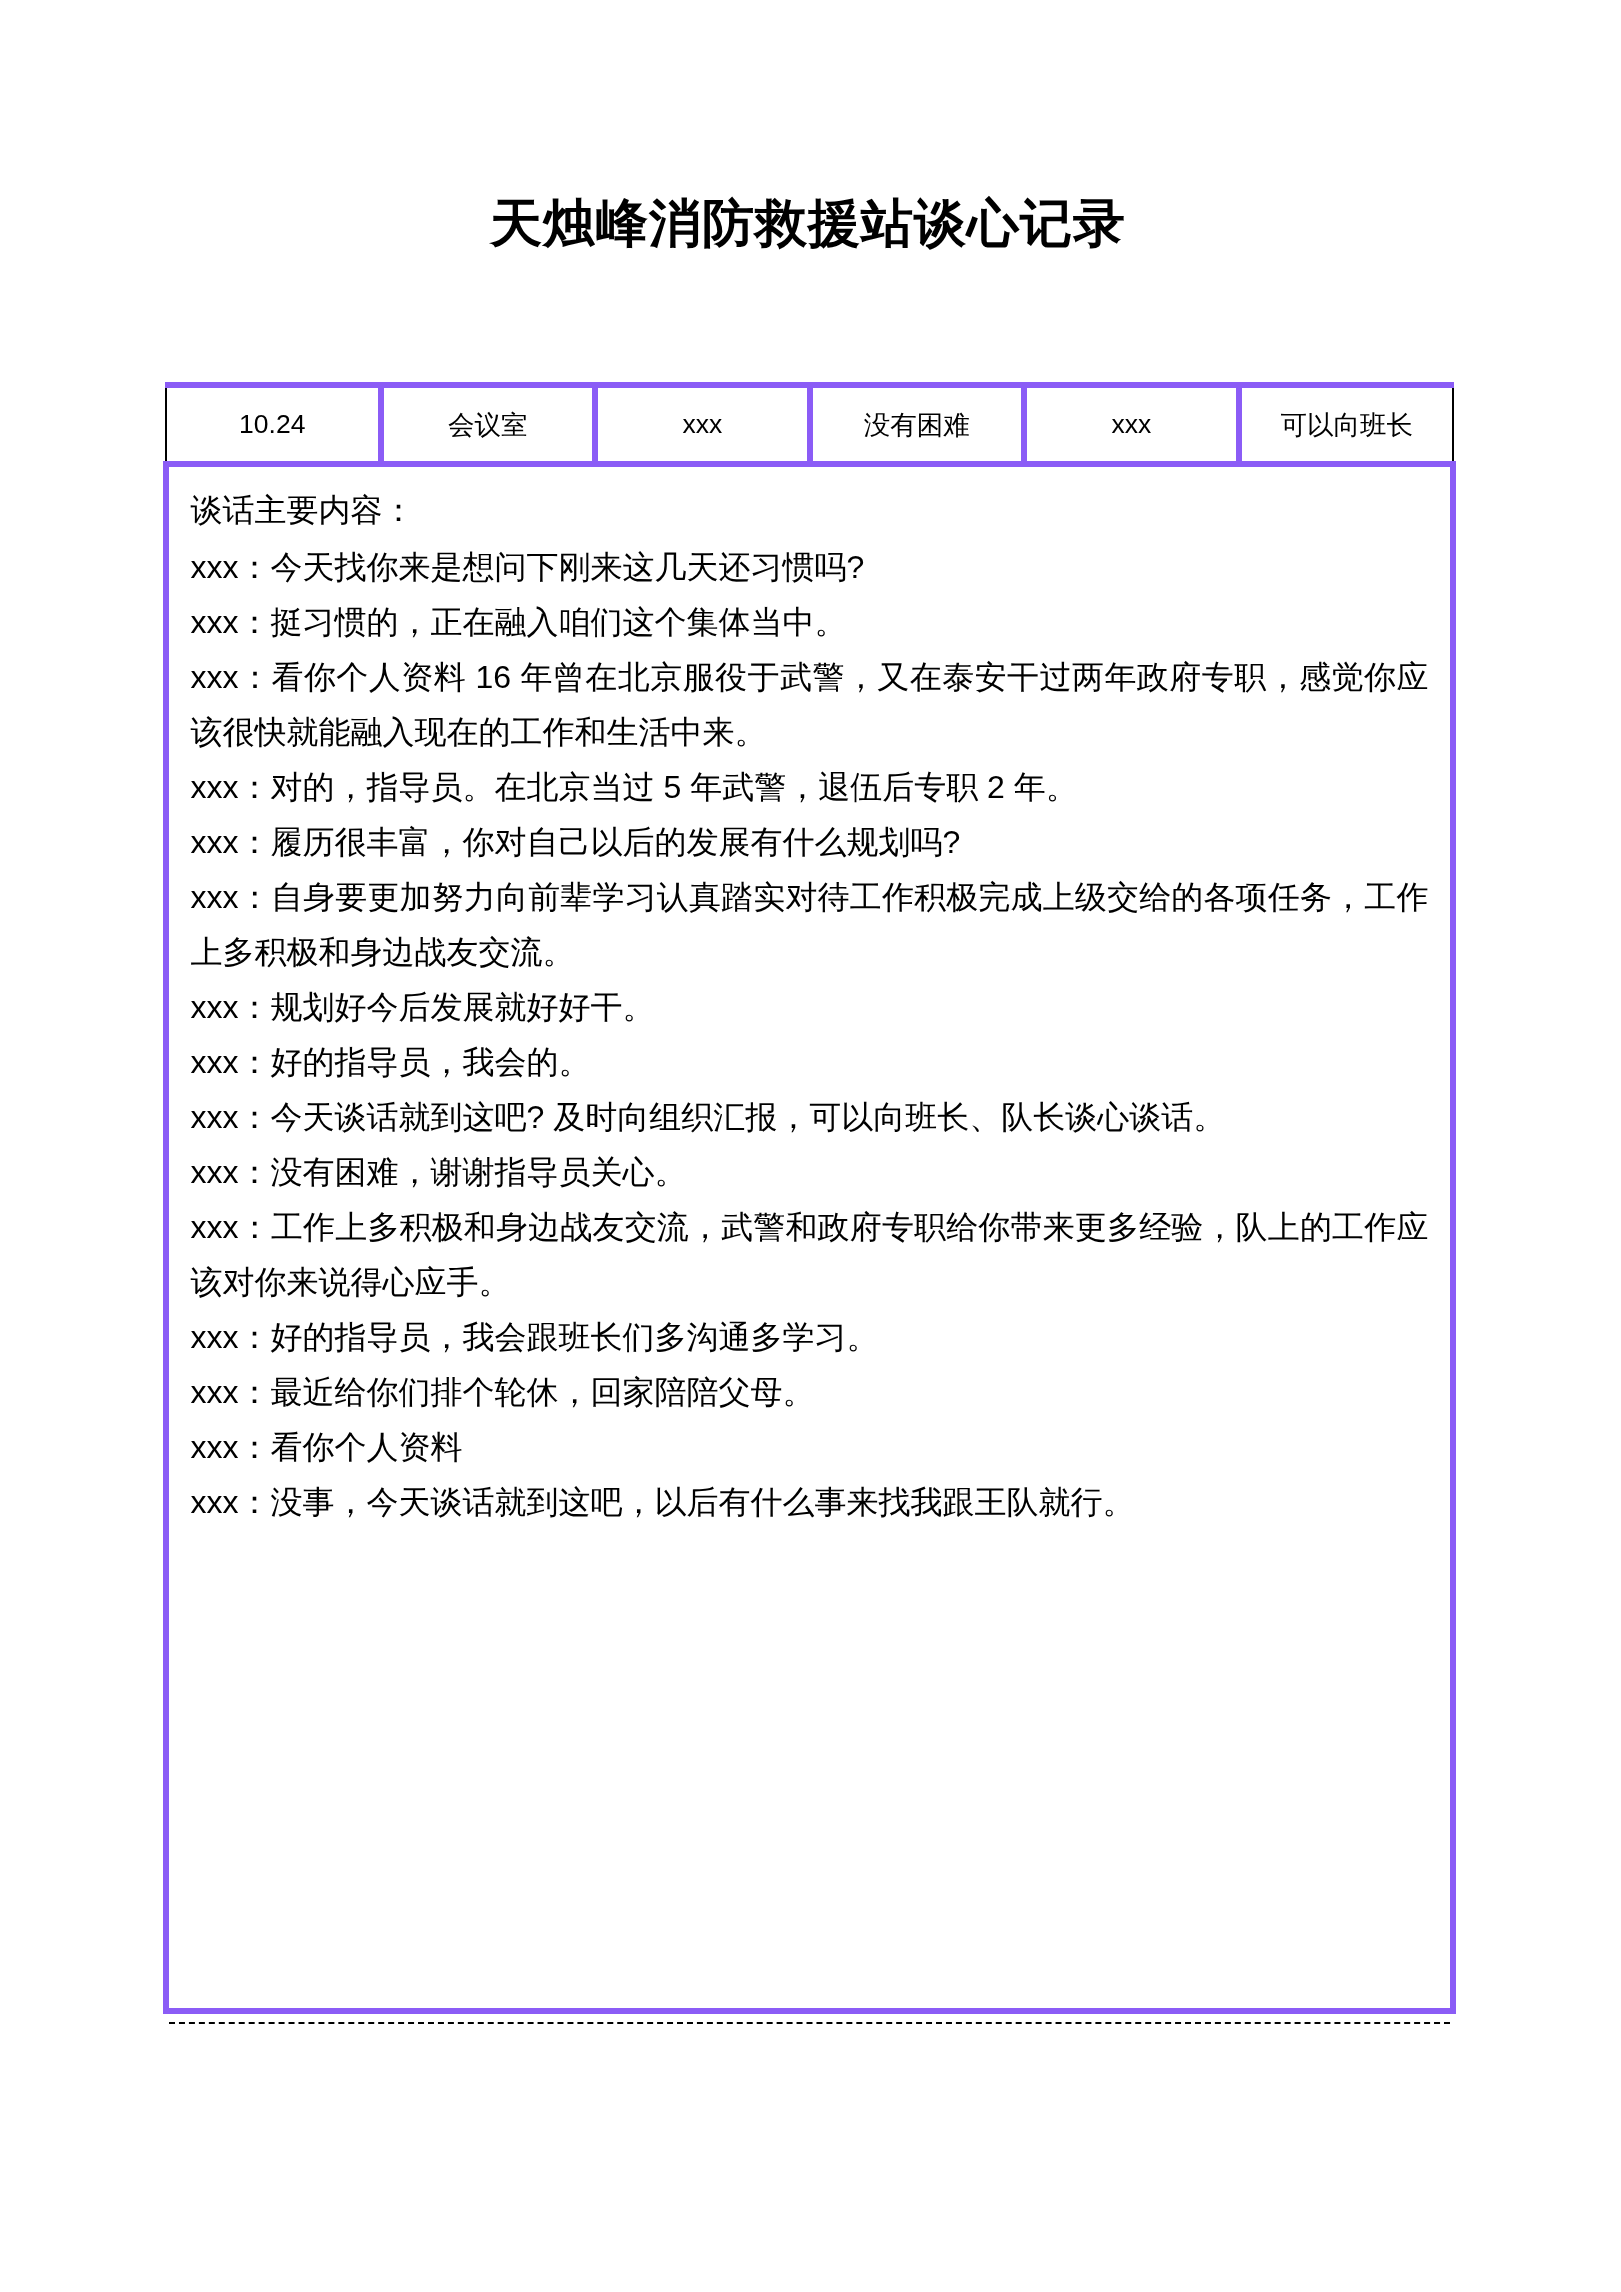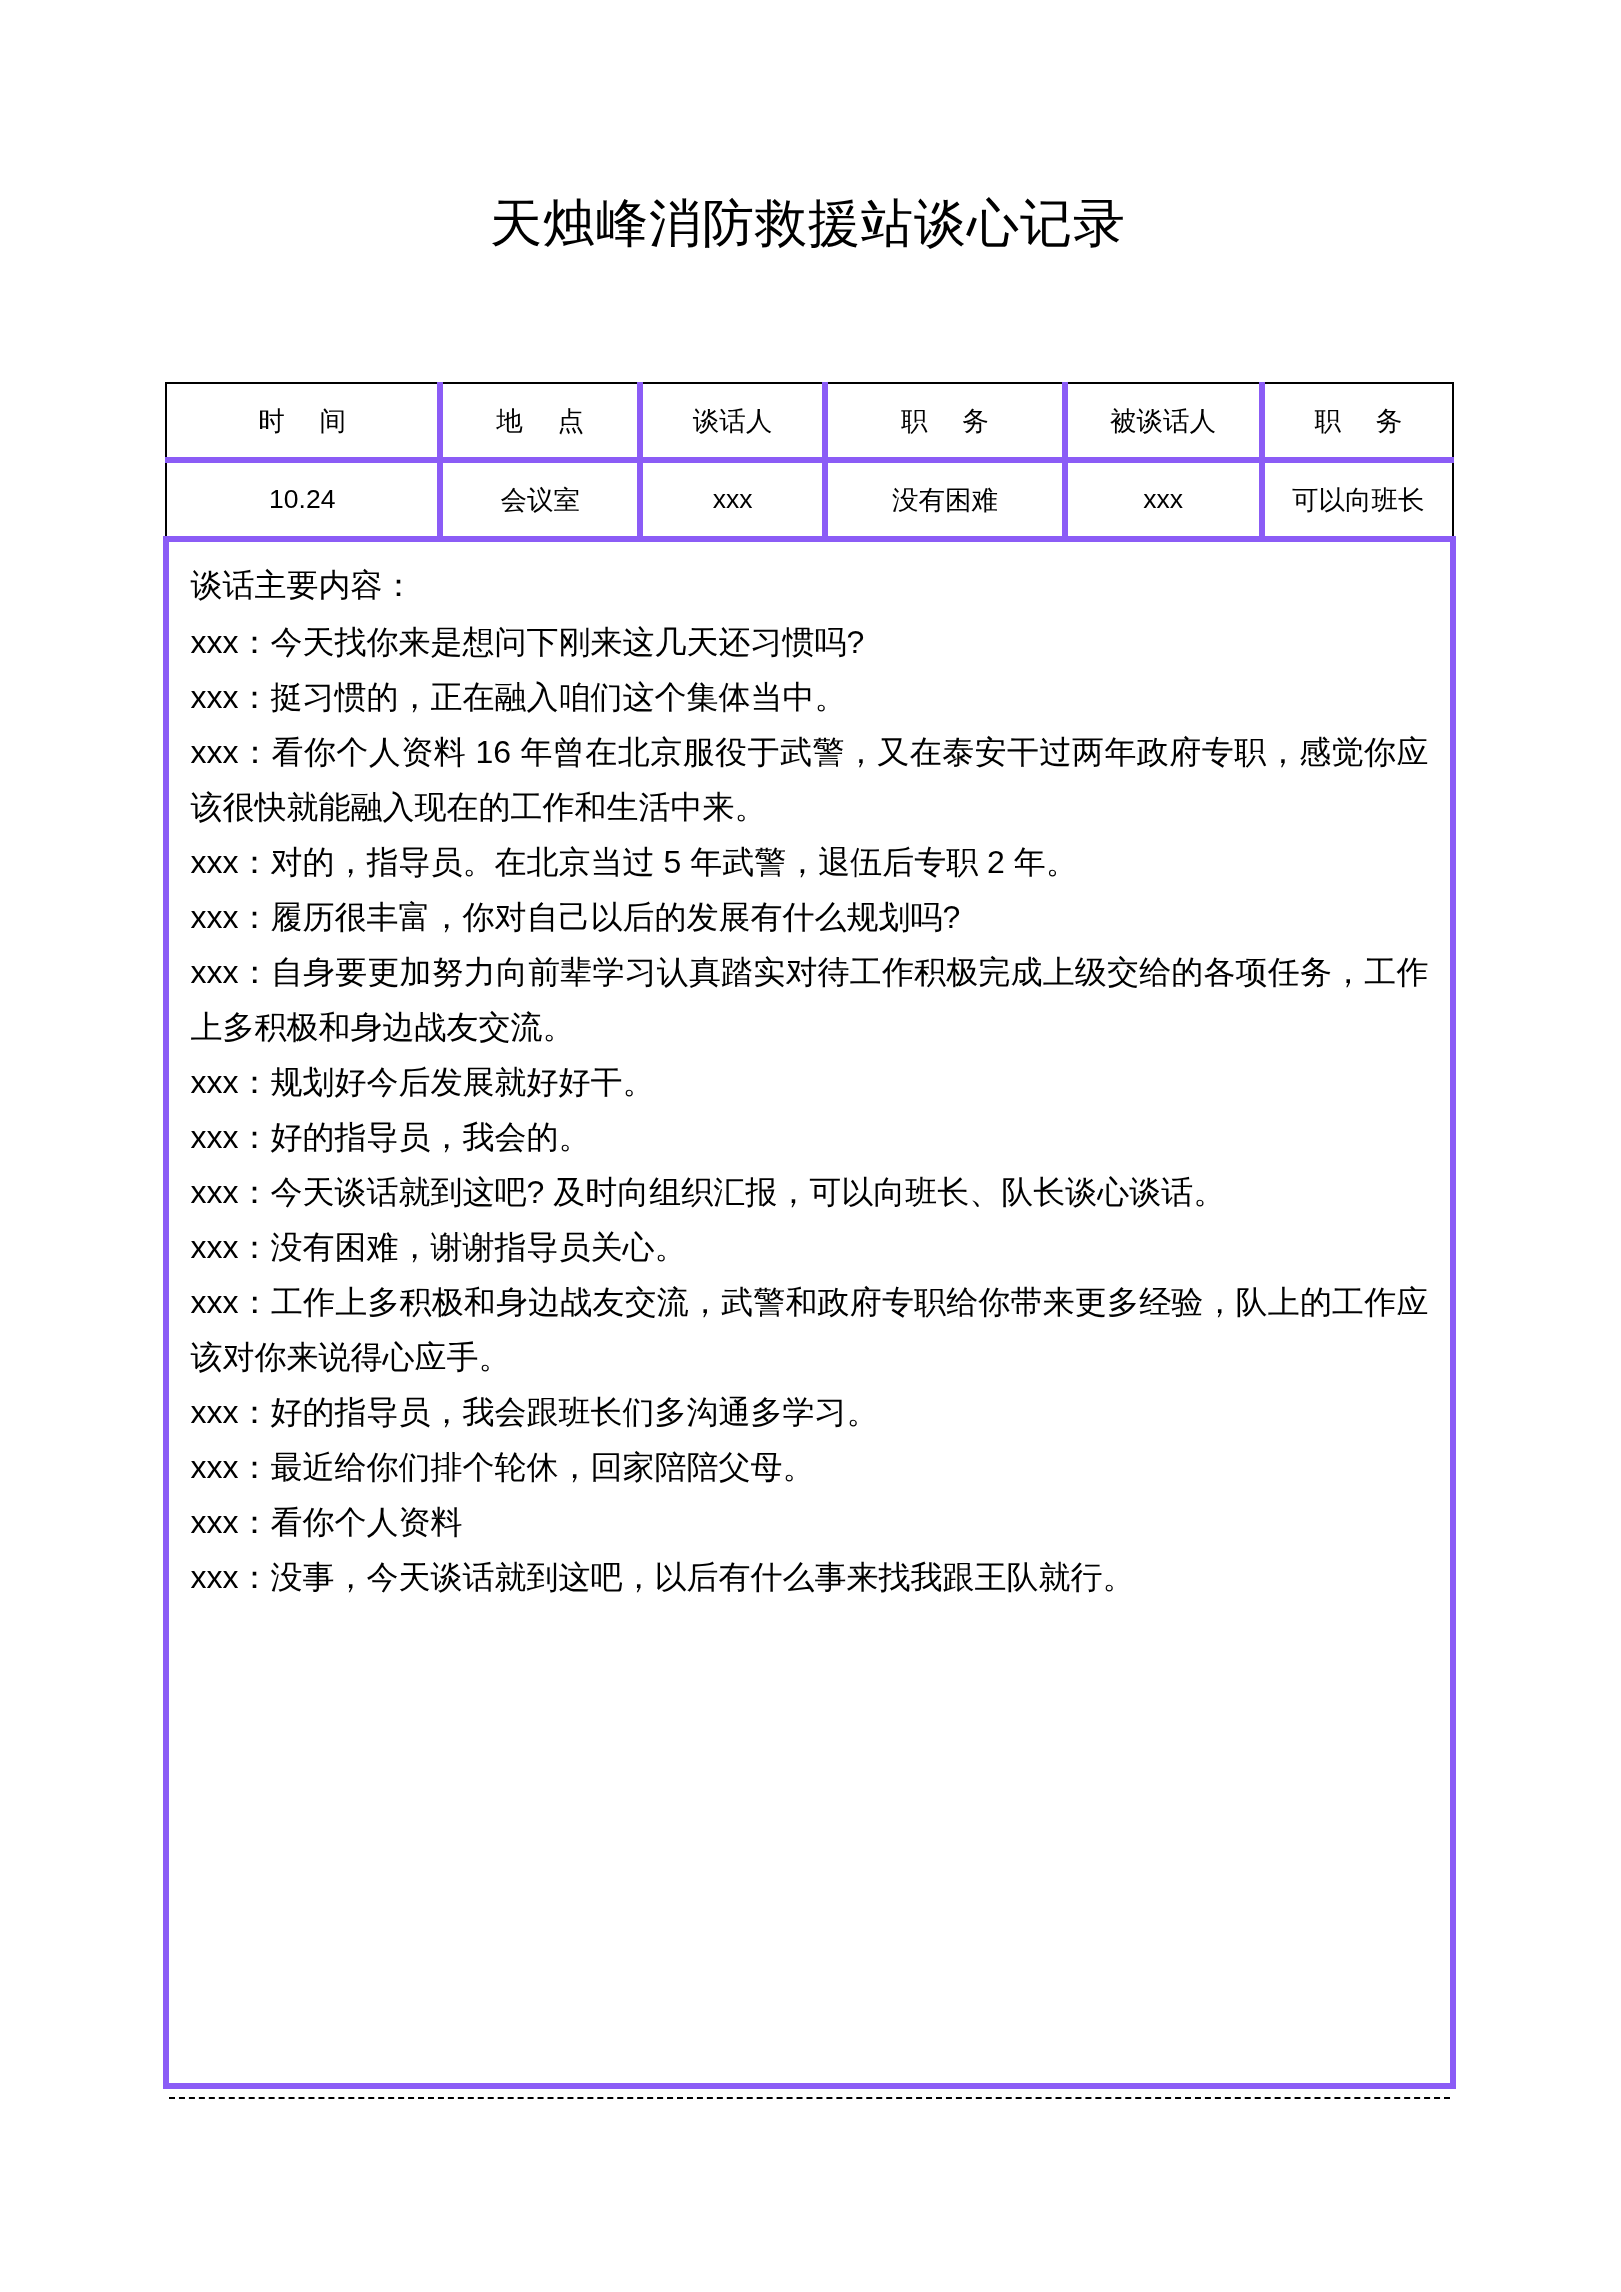--- a/index.html
+++ b/index.html
@@ -24,21 +24,21 @@
   }
 
   
   .doc-title {
     position: absolute;
     left: 0;
     top: 192px;
     width: 1616px;
     text-align: center;
     font-size: 52px;
-    font-weight: 400;
+    font-weight: 700;
     letter-spacing: 1px;
     line-height: 1.2;
     white-space: nowrap;
   }
 
   
   .form-table {
     position: absolute;
     left: 163px;
     top: 382px;
@@ -112,40 +112,20 @@
 </style>
 </head>
 <body>
 
 <div class="page">
 
   <div class="doc-title">天烛峰消防救援站谈心记录</div>
 
   <table class="form-table">
     <tbody>
-      <tr class="row-head">
-        <td class="c-time edge-left">
-          <span class="sp">时 间</span>
-        </td>
-        <td class="c-place">
-          <span class="sp">地 点</span>
-        </td>
-        <td class="c-talker">
-          <span>谈话人</span>
-        </td>
-        <td class="c-post1">
-          <span class="sp">职 务</span>
-        </td>
-        <td class="c-target">
-          <span>被谈话人</span>
-        </td>
-        <td class="c-post2 edge-right">
-          <span class="sp">职 务</span>
-        </td>
-      </tr>
       <tr class="row-data">
         <td class="edge-left">10.24</td>
         <td>会议室</td>
         <td>xxx</td>
         <td>没有困难</td>
         <td>xxx</td>
         <td class="edge-right">可以向班长</td>
       </tr>
       <tr>
         <td class="body-cell" colspan="6">

